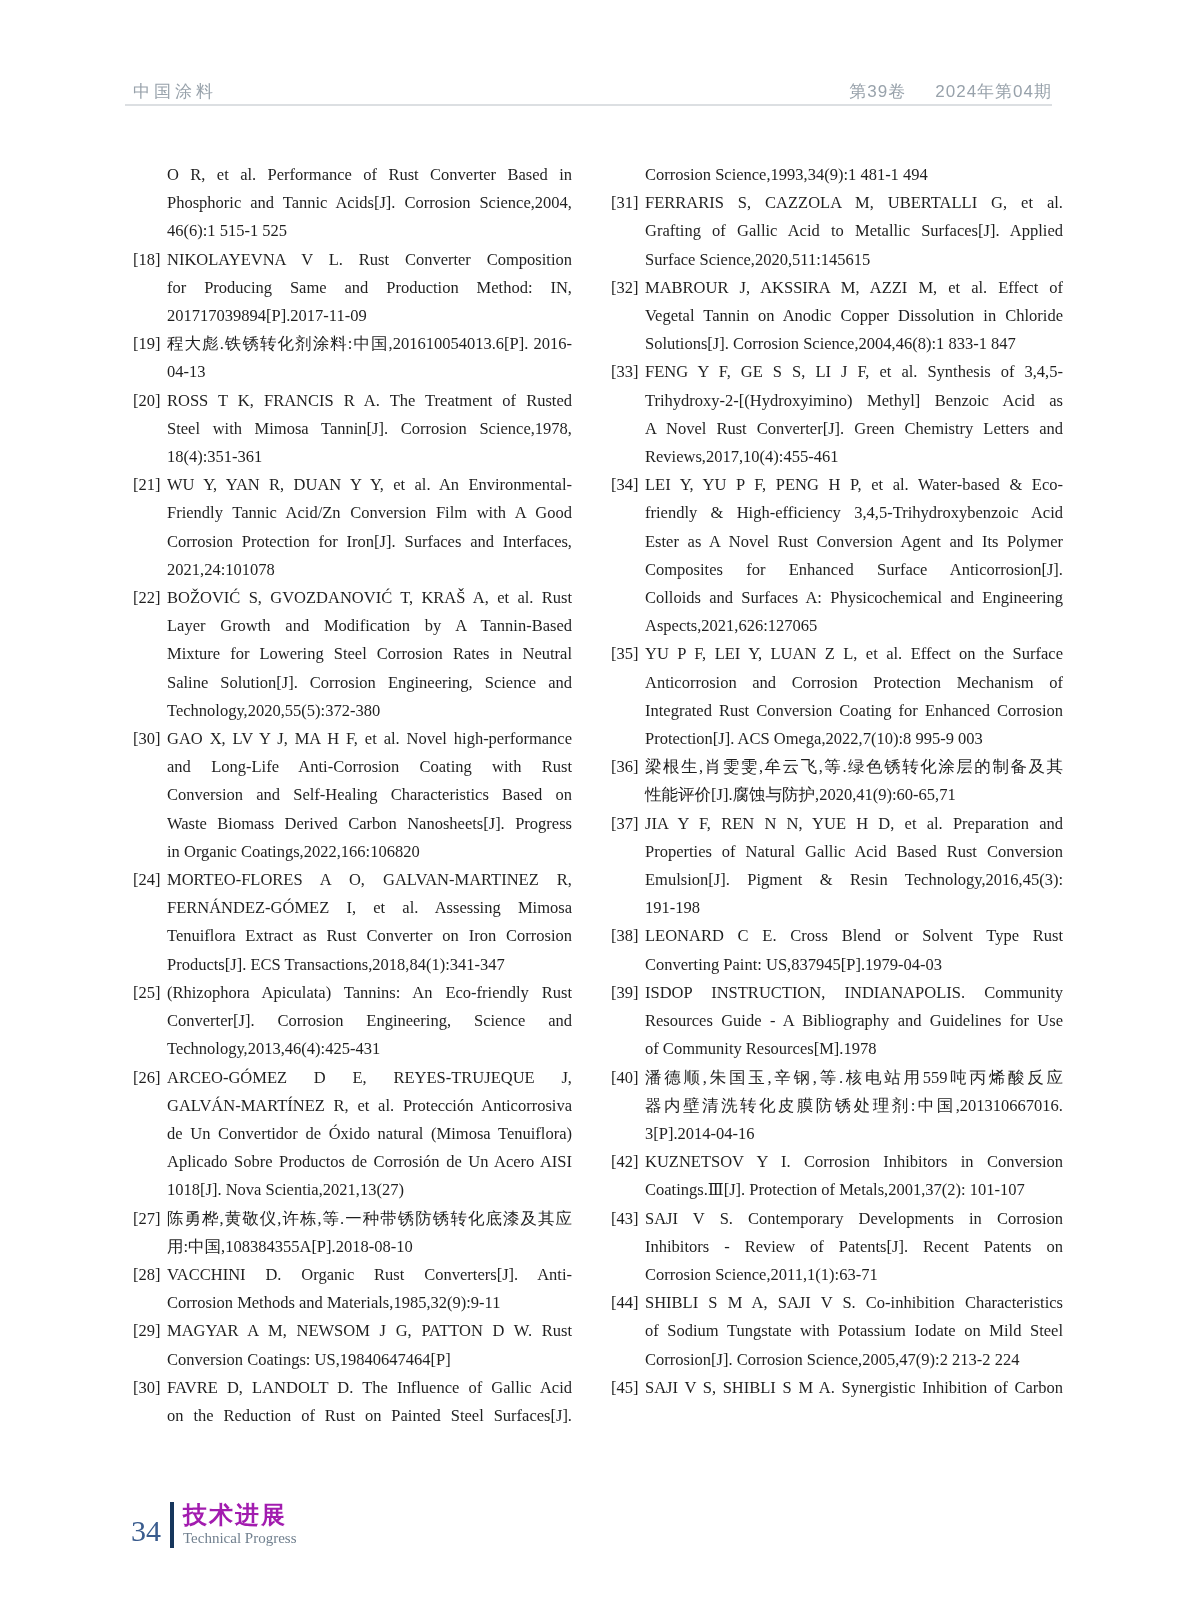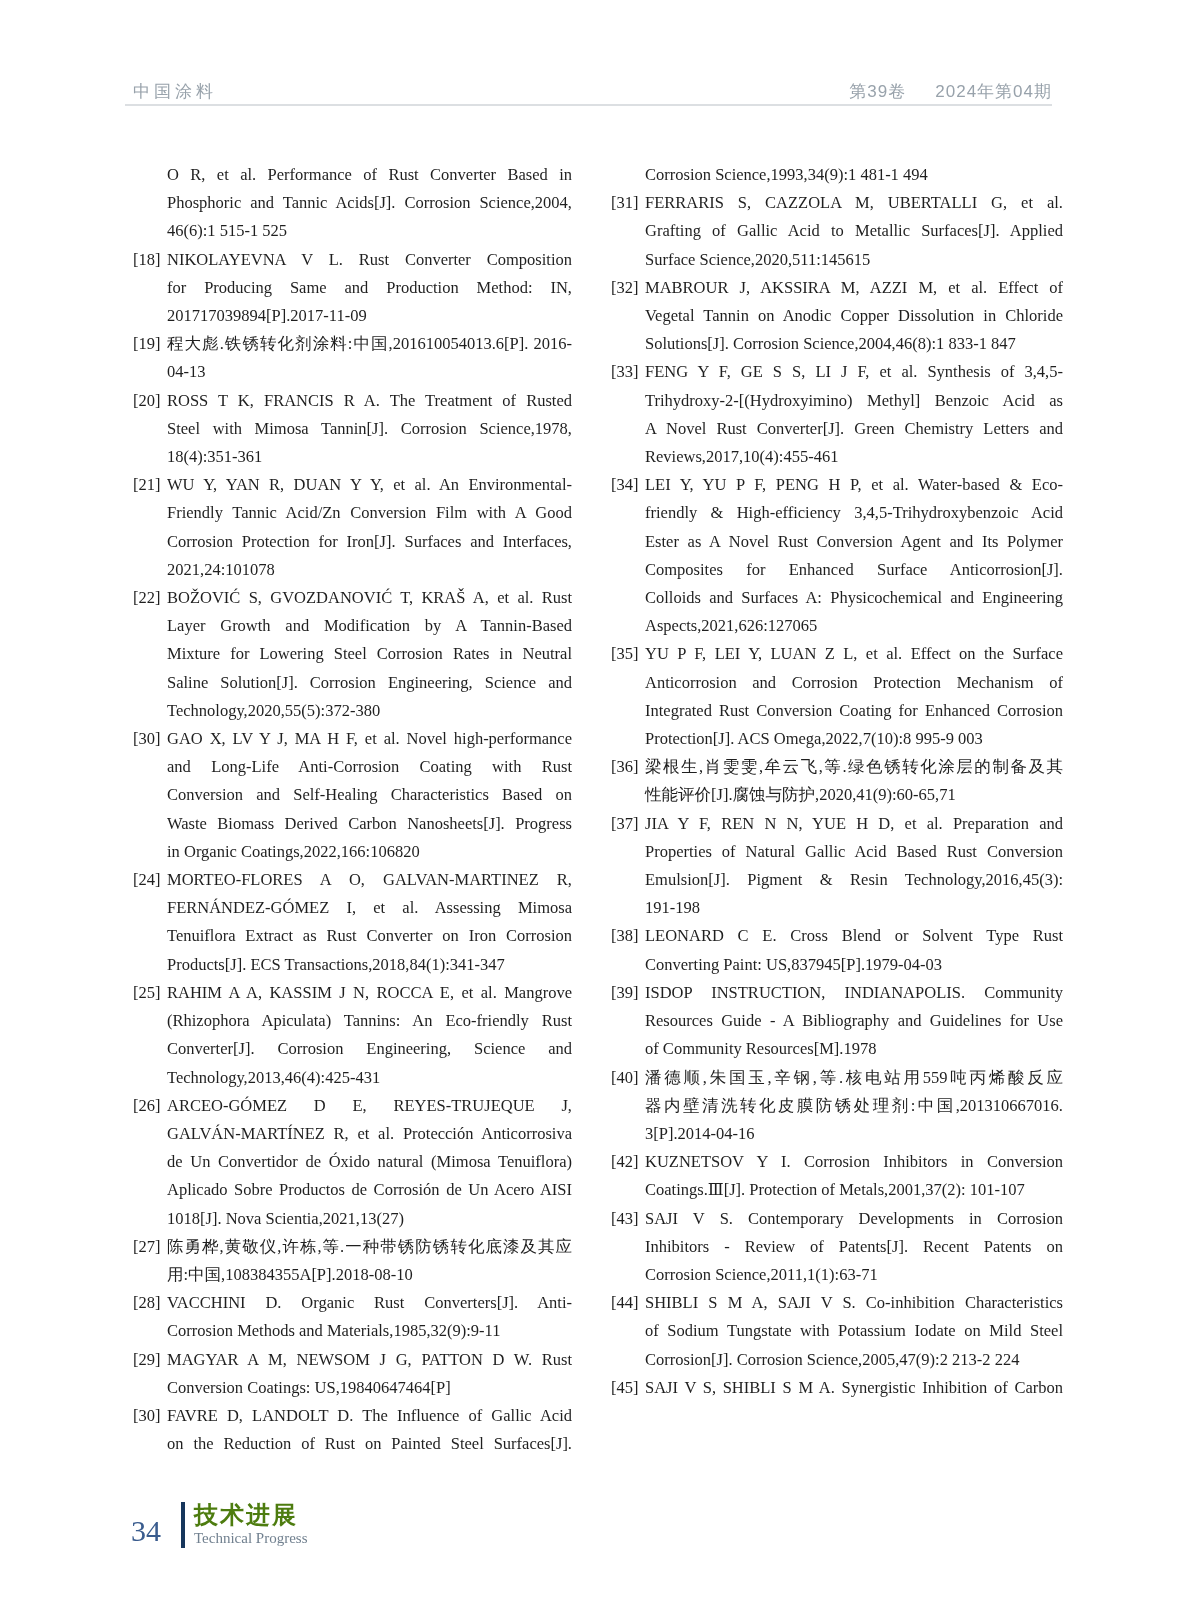--- a/index.html
+++ b/index.html
@@ -33,27 +33,27 @@
   .ref .num{position:absolute;left:0;top:0;}
   .line{text-align:justify;text-align-last:justify;}
   .line.last{text-align-last:left;}
   
   .footer{
     position:absolute;left:131px;top:1502px;
     display:flex;align-items:stretch;
   }
   .page-number{
     font-size:30px;color:#3a5c8e;align-self:flex-end;
-    line-height:34px;padding-right:20px;
+    line-height:34px;padding-right:9px;
   }
   .footer-bar{width:4px;background:#16365c;margin-right:9px;}
   .footer-titles{display:flex;flex-direction:column;justify-content:center;}
   .section-cn{
     font-family:"Liberation Sans","DejaVu Sans",sans-serif;
-    font-weight:bold;font-size:24px;color:#4d7c0f;line-height:26px;letter-spacing:2px;
+    font-weight:bold;font-size:24px;color:#a21caf;line-height:26px;letter-spacing:2px;
   }
   .section-en{
     font-size:15px;color:#71808f;line-height:19px;margin-top:1px;
   }
 </style>
 </head>
 <body>
 
 <div class="header">
   <span class="journal-name">中国涂料</span>
@@ -113,21 +113,20 @@
       </div>
       <div class="ref">
         <span class="num">[24]</span>
         <div class="line">MORTEO-FLORES A O, GALVAN-MARTINEZ R,</div>
         <div class="line">FERNÁNDEZ-GÓMEZ I, et al. Assessing Mimosa</div>
         <div class="line">Tenuiflora Extract as Rust Converter on Iron Corrosion</div>
         <div class="line last">Products[J]. ECS Transactions,2018,84(1):341-347</div>
       </div>
       <div class="ref">
         <span class="num">[25]</span>
-        <div class="line">RAHIM A A, KASSIM J N, ROCCA E, et al. Mangrove</div>
         <div class="line">(Rhizophora Apiculata) Tannins: An Eco-friendly Rust</div>
         <div class="line">Converter[J]. Corrosion Engineering, Science and</div>
         <div class="line last">Technology,2013,46(4):425-431</div>
       </div>
       <div class="ref">
         <span class="num">[26]</span>
         <div class="line">ARCEO-GÓMEZ D E, REYES-TRUJEQUE J,</div>
         <div class="line">GALVÁN-MARTÍNEZ R, et al. Protección Anticorrosiva</div>
         <div class="line">de Un Convertidor de Óxido natural (Mimosa Tenuiflora)</div>
         <div class="line">Aplicado Sobre Productos de Corrosión de Un Acero AISI</div>

